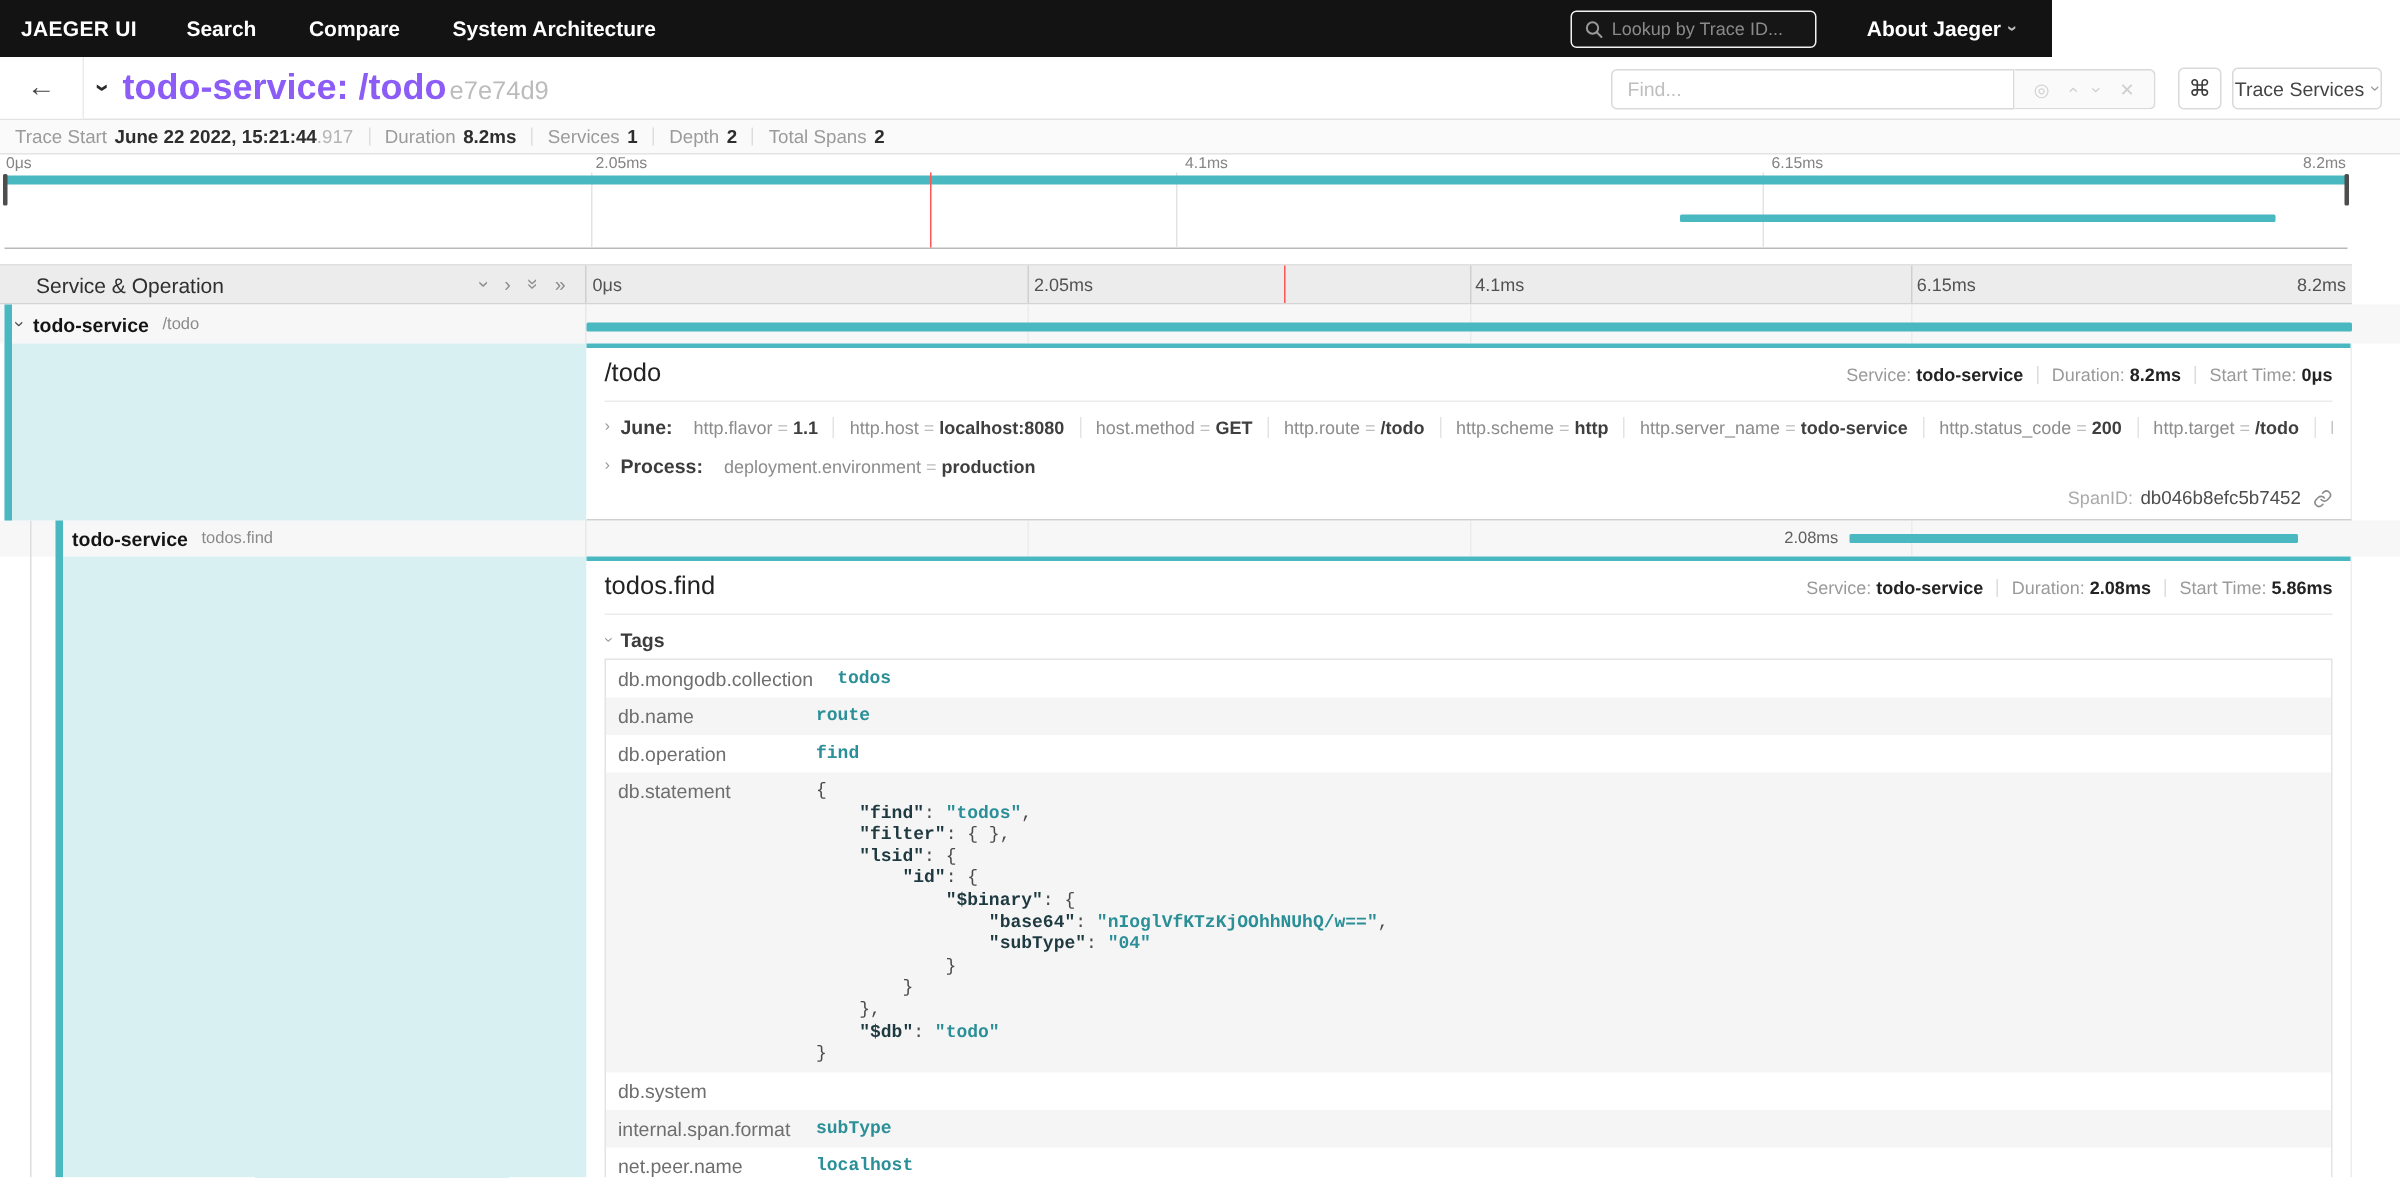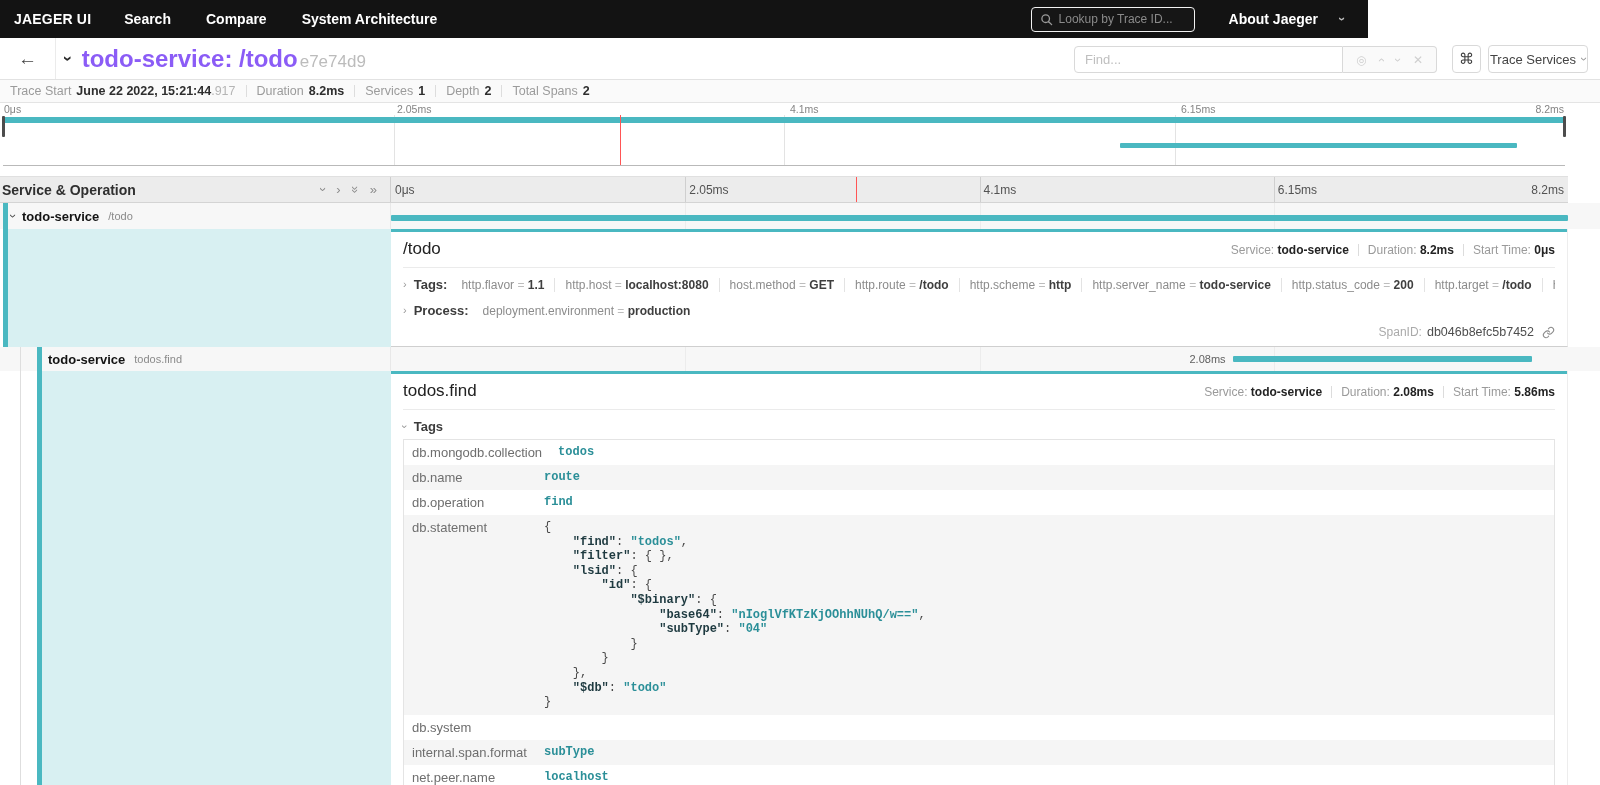--- a/index.html
+++ b/index.html
@@ -10,21 +10,21 @@
   
   .navbar { position:absolute; left:0; top:0; width:1368px; height:38px; background:#131313; display:flex; align-items:center; color:#fff; }
   .navbar .brand { margin-left:14px; font-size:14px; font-weight:700; letter-spacing:.2px; cursor:pointer; }
   .navbar nav { display:flex; align-items:center; margin-left:33px; gap:35px; }
   .navbar nav a { color:#fff; font-size:14px; font-weight:600; text-decoration:none; cursor:pointer; }
   .nav-right { margin-left:auto; display:flex; align-items:center; gap:34px; margin-right:24px; }
   .lookup { display:flex; align-items:center; width:164px; height:25px; border:1px solid #f2f2f2; border-radius:4px; background:#161616; padding:0 8px; }
   .lookup svg { flex:0 0 auto; }
   .lookup input { flex:1; min-width:0; margin-left:6px; background:transparent; border:none; outline:none; color:#ddd; font-size:12px; font-family:inherit; }
   .lookup input::placeholder { color:#8a8a8a; }
-  .about { display:flex; align-items:center; gap:22px; font-size:14px; font-weight:600; cursor:pointer; }
+  .about { display:flex; align-items:center; gap:6px; font-size:14px; font-weight:600; cursor:pointer; }
   .caret { display:inline-block; transform:rotate(90deg); font-size:12px; color:#bbb; line-height:1; }
 
   
   .subheader { position:absolute; left:0; top:38px; width:1600px; height:42px; background:#fff; border-bottom:1px solid #e2e2e2; }
   .back-btn { position:absolute; left:0; top:0; width:56px; height:41px; border:none; border-right:1px solid #ebebeb; background:#fff; font-size:19px; color:#444; cursor:pointer; }
   .trace-title-wrap { position:absolute; left:66px; top:0; height:41px; display:flex; align-items:center; gap:10px; }
   .big-chev { display:inline-block; transform:rotate(90deg); font-size:17px; font-weight:700; color:#2b2b2b; cursor:pointer; line-height:1; }
   .trace-title { font-size:24px; font-weight:600; color:#8b5cf6; }
   .trace-id { font-size:17px; font-weight:400; color:#bcbcbc; margin-left:2px; }
   .find-wrap { position:absolute; left:1074px; top:8px; height:27px; display:flex; }
@@ -53,21 +53,21 @@
   .mini-grid { position:absolute; top:0; bottom:0; width:1px; background:#e3e3e3; }
   .mini-bar { position:absolute; border-radius:1px; }
   .mini-bar.b1 { top:2px; height:6px; }
   .mini-bar.b2 { top:28px; height:5px; }
   .mini-cursor { position:absolute; top:0; bottom:0; width:1px; background:#f55; }
   .scrub { position:absolute; top:1px; width:3px; height:21px; background:#4d4d4d; border-radius:1px; cursor:ew-resize; }
 
   
   .ruler { position:absolute; left:0; top:176px; width:1568px; height:27px; background:#ececec; border-top:1px solid #e0e0e0; border-bottom:1px solid #d4d4d4; }
   .ruler-left { position:absolute; left:0; top:0; width:391px; height:100%; border-right:1px solid #cfcfcf; display:flex; align-items:center; }
-  .ruler-left .hdr { margin-left:2px; font-size:14px; font-weight:700; color:#2f2f2f; }
+  .ruler-left .hdr { margin-left:24px; font-size:14px; font-weight:400; color:#2f2f2f; }
   .ruler-icons { position:absolute; right:13px; top:0; height:100%; display:flex; align-items:center; gap:11px; color:#8c8c8c; }
   .ruler-icons span { font-size:13px; cursor:pointer; line-height:1; }
   .ruler-graph { position:absolute; left:391px; top:0; width:1177px; height:100%; }
   .tick-col { position:absolute; top:0; bottom:0; border-left:1px solid #cfcfcf; }
   .tick-label { position:absolute; top:6px; font-size:12px; color:#525252; padding-left:4px; white-space:nowrap; }
   .tick-label.right { right:4px; padding-left:0; }
   .ruler-cursor { position:absolute; top:0; bottom:0; width:1px; background:#f55; }
 
   
   .span-row { position:absolute; left:0; width:1600px; background:#f7f7f7; cursor:pointer; }
@@ -268,21 +268,21 @@
           <span class="meta-item"><span class="ml">Service:</span> <span class="mv">todo-service</span></span>
           <span class="msep"></span>
           <span class="meta-item"><span class="ml">Duration:</span> <span class="mv">8.2ms</span></span>
           <span class="msep"></span>
           <span class="meta-item"><span class="ml">Start Time:</span> <span class="mv">0μs</span></span>
         </span>
     </div>
     <div class="dp-divider"></div>
     <div class="acc-row">
       <span class="acc-chev">›</span>
-      <span class="acc-label">Tags:</span>
+      <span class="acc-label">June:</span>
       <span class="pills">
           <span class="pill"><span class="pk">http.flavor</span><span class="peq"> = </span><span class="pv">1.1</span></span>
           <span class="pill"><span class="pk">http.host</span><span class="peq"> = </span><span class="pv">localhost:8080</span></span>
           <span class="pill"><span class="pk">host.method</span><span class="peq"> = </span><span class="pv">GET</span></span>
           <span class="pill"><span class="pk">http.route</span><span class="peq"> = </span><span class="pv">/todo</span></span>
           <span class="pill"><span class="pk">http.scheme</span><span class="peq"> = </span><span class="pv">http</span></span>
           <span class="pill"><span class="pk">http.server_name</span><span class="peq"> = </span><span class="pv">todo-service</span></span>
           <span class="pill"><span class="pk">http.status_code</span><span class="peq"> = </span><span class="pv">200</span></span>
           <span class="pill"><span class="pk">http.target</span><span class="peq"> = </span><span class="pv">/todo</span></span>
           <span class="pill"><span class="pk">http.user_agent</span></span>

